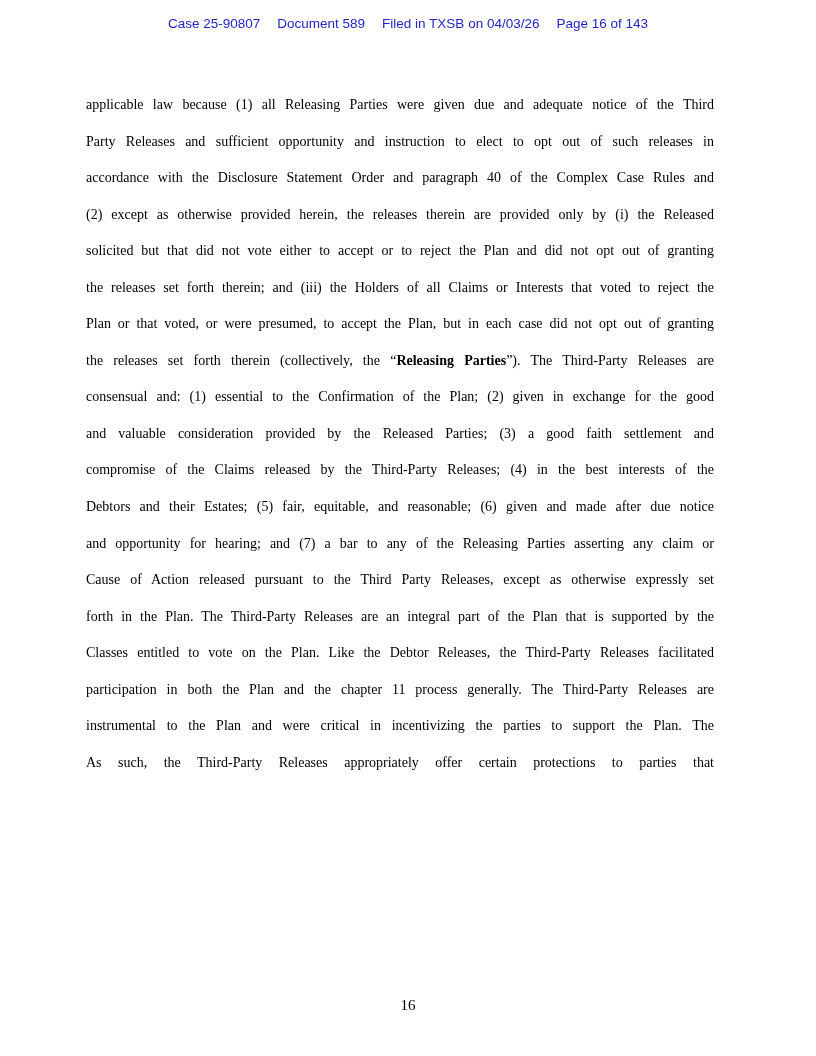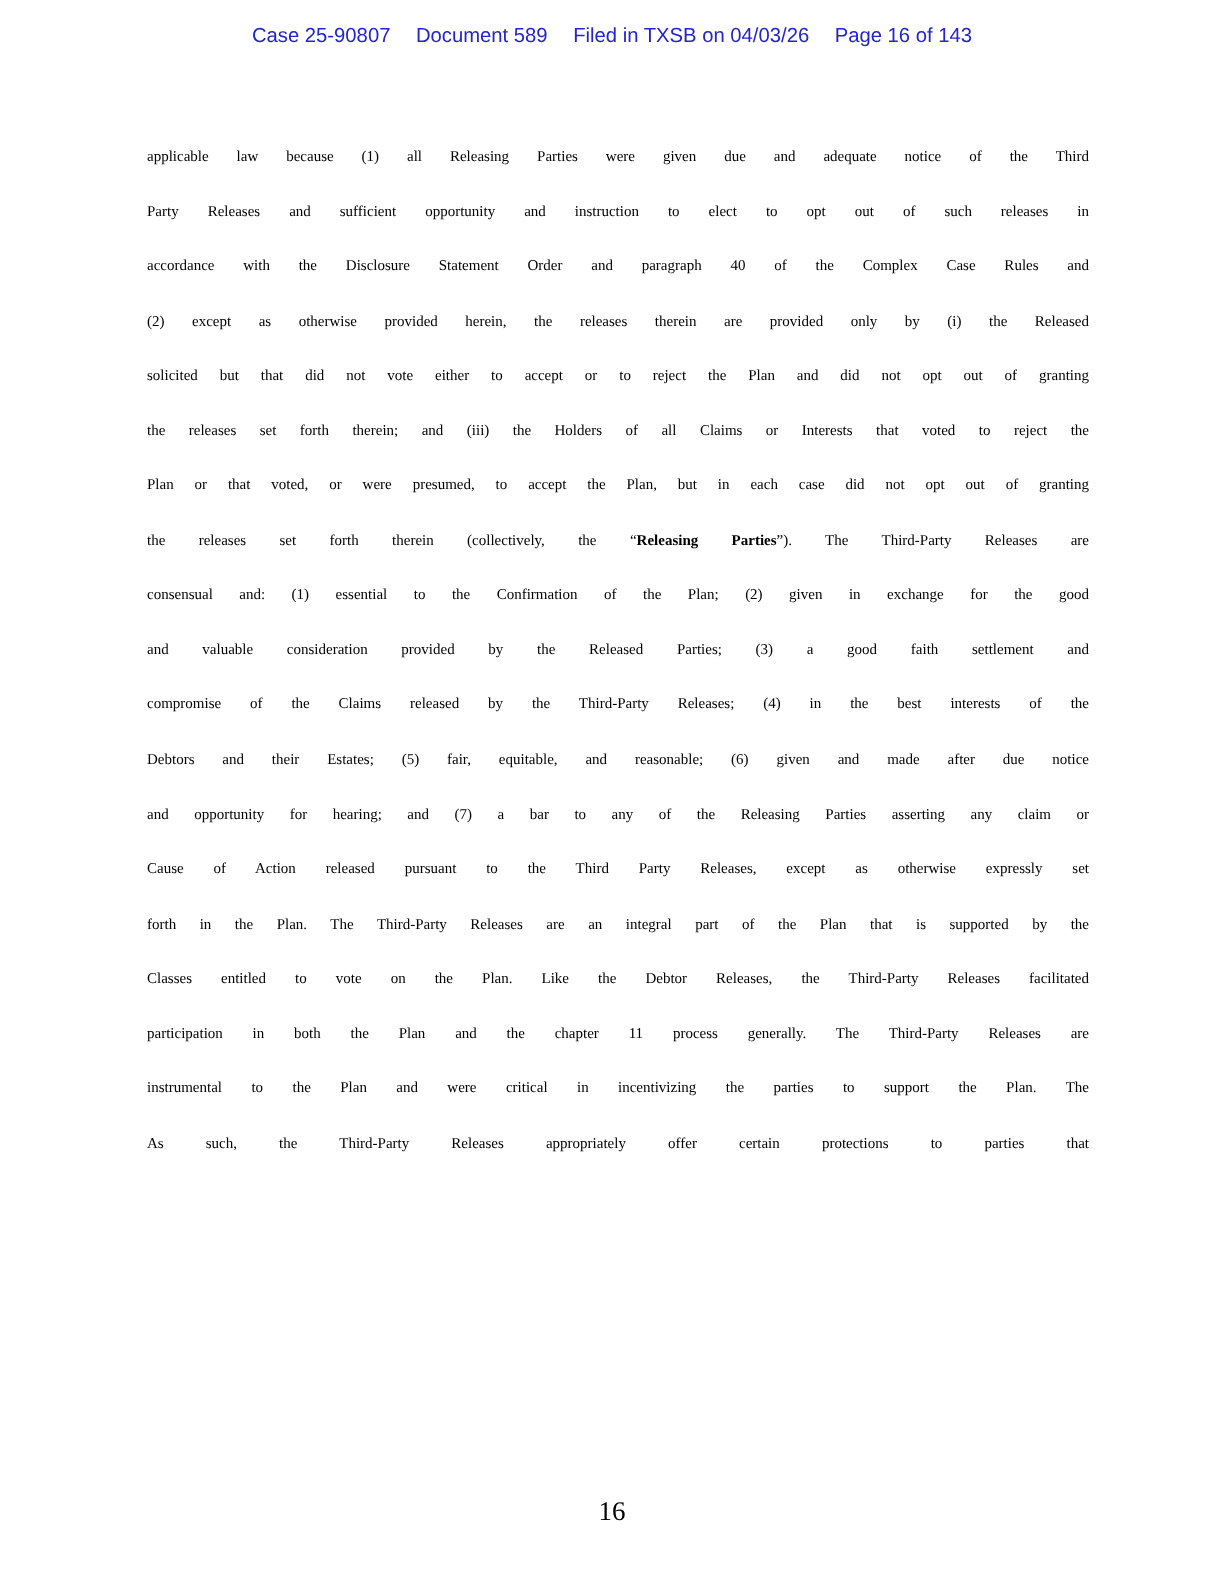--- a/index.html
+++ b/index.html
@@ -21,39 +21,39 @@
     justify-content: center;
     gap: 17px;
     font-family: "Liberation Sans", sans-serif;
     font-size: 13.5px;
     color: #2424cd;
     white-space: nowrap;
   }
   .doc-body {
     position: absolute;
     top: 87px;
-    left: 98px;
+    left: 86px;
     width: 628px;
-    font-size: 10px;
+    font-size: 14px;
     line-height: 36.55px;
   }
   .line {
     text-align: justify;
     text-align-last: justify;
     height: 36.55px;
     overflow: visible;
   }
   .bold { font-weight: bold; }
   .page-footer {
     position: absolute;
     top: 997px;
     left: 0;
     width: 100%;
     text-align: center;
-    font-size: 18px;
+    font-size: 15px;
     font-family: "Liberation Serif", serif;
     color: #000000;
   }
 </style>
 </head>
 <body>
 
 <div class="page">
 
   <div class="stamp-header">

